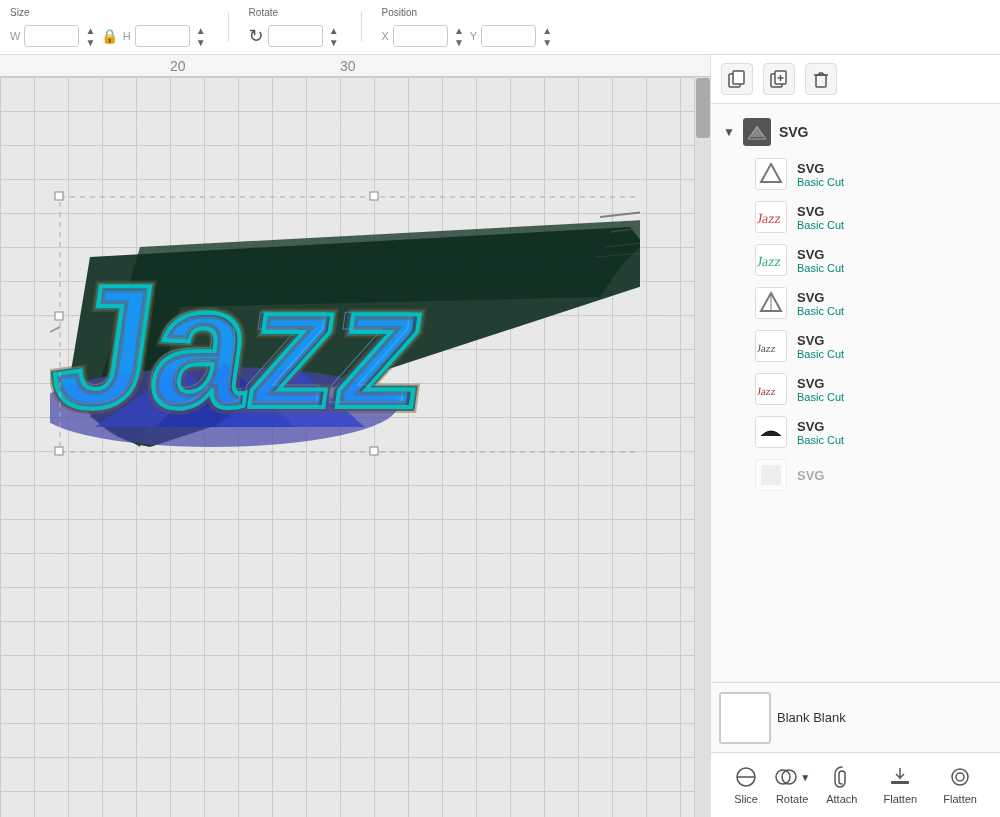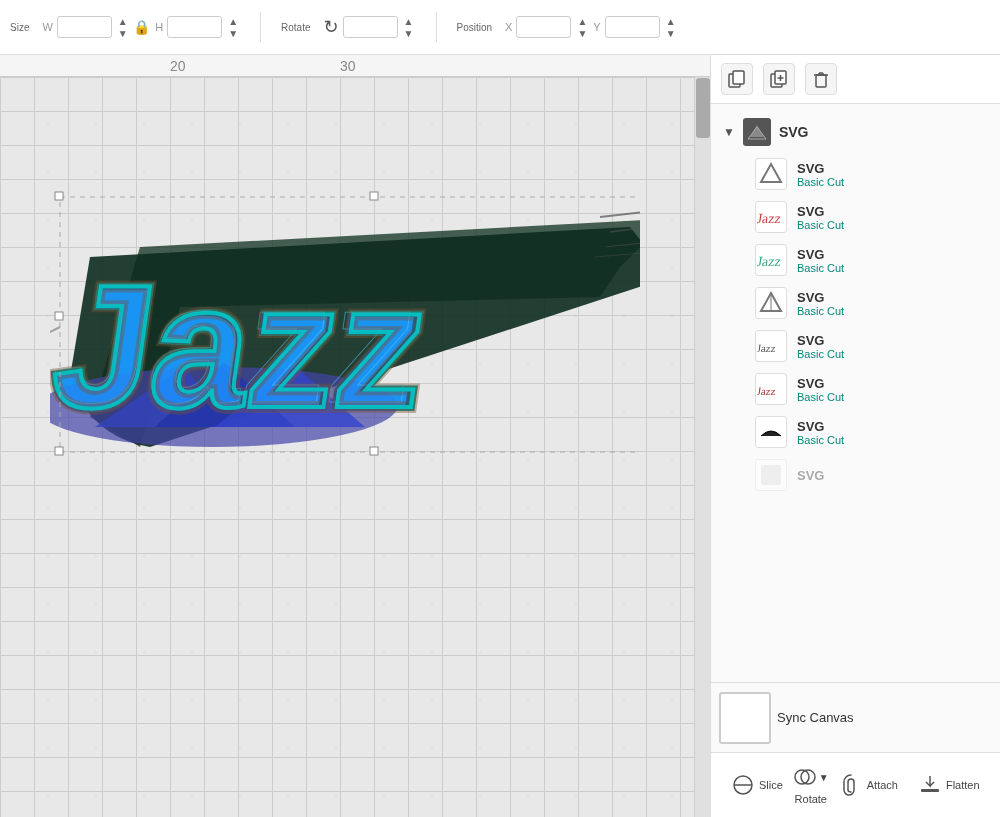--- a/index.html
+++ b/index.html
@@ -11,22 +11,22 @@
       background: #fff;
       border-bottom: 1px solid #ddd;
       display: flex;
       align-items: center;
       padding: 0 10px;
       gap: 20px;
       flex-shrink: 0;
     }
     .toolbar-group {
       display: flex;
-      align-items: center;
-      gap: 13px;
+      flex-direction: column;
+      gap: 7px;
     }
     .toolbar-label {
       font-size: 10px;
       color: #666;
     }
     .toolbar-input-row {
       display: flex;
       align-items: center;
       gap: 4px;
     }
@@ -287,21 +287,21 @@
       background: #fff;
       border-top: 1px solid #ddd;
       display: flex;
       align-items: center;
       justify-content: space-around;
       padding: 0 10px;
       flex-shrink: 0;
     }
     .action-btn {
       display: flex;
-      flex-direction: row;
+      flex-direction: column;
       align-items: center;
       gap: 4px;
       cursor: pointer;
       padding: 6px 10px;
       border-radius: 4px;
     }
     .action-label {
       font-size: 11px;
       color: #444;
     }
@@ -589,21 +589,21 @@
           </svg>
         </div>
         <div class="layer-info">
           <span class="layer-name">SVG</span>
         </div>
       </div>
     </div>
 
     <div class="bottom-bar">
       <div class="canvas-thumb"></div>
-      <span class="canvas-label">Sync Canvas</span>
+      <span class="canvas-label">Blank Blank</span>
     </div>
 
     <div class="action-bar">
 
       <div class="action-btn">
         <svg width="24" height="24" viewBox="0 0 24 24">
           <circle cx="12" cy="12" r="9" fill="none" stroke="#555" stroke-width="1.5"></circle>
           <line x1="3" y1="12" x2="21" y2="12" stroke="#555" stroke-width="1.5"></line>
         </svg>
         <span class="action-label">Slice</span>

